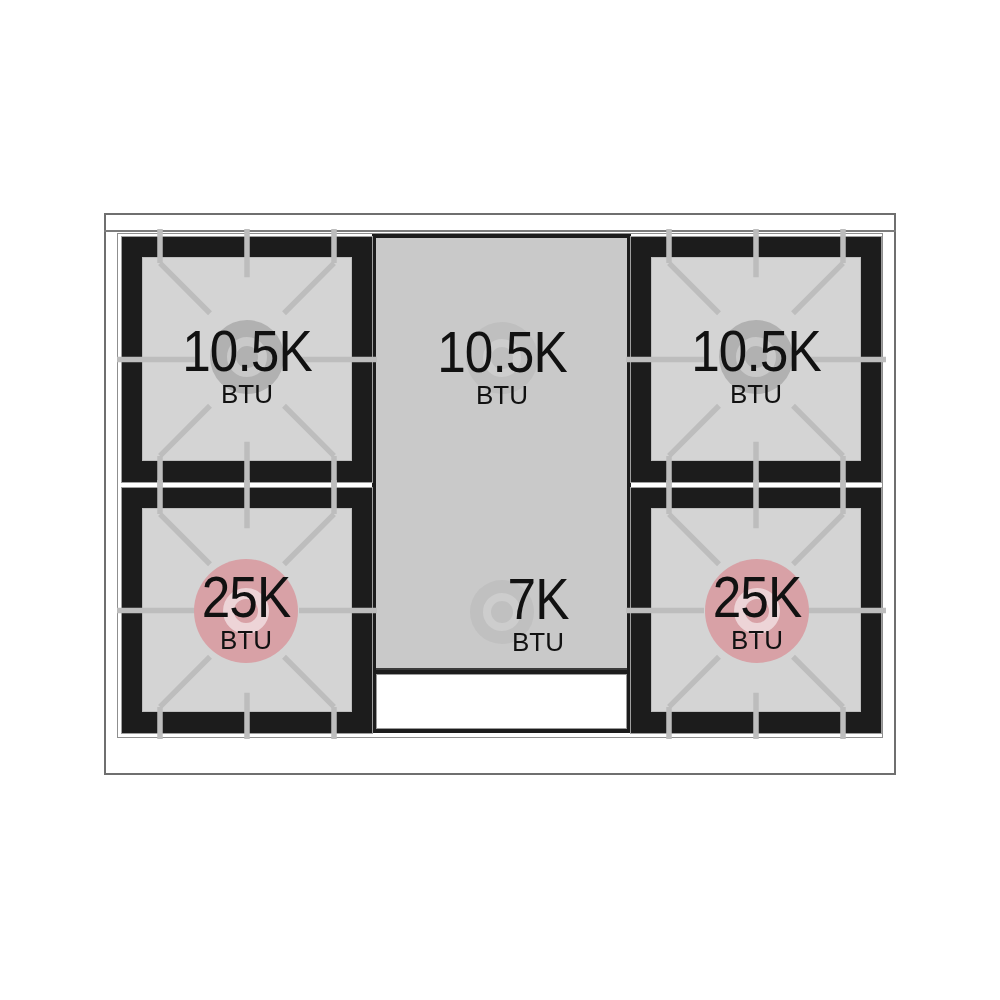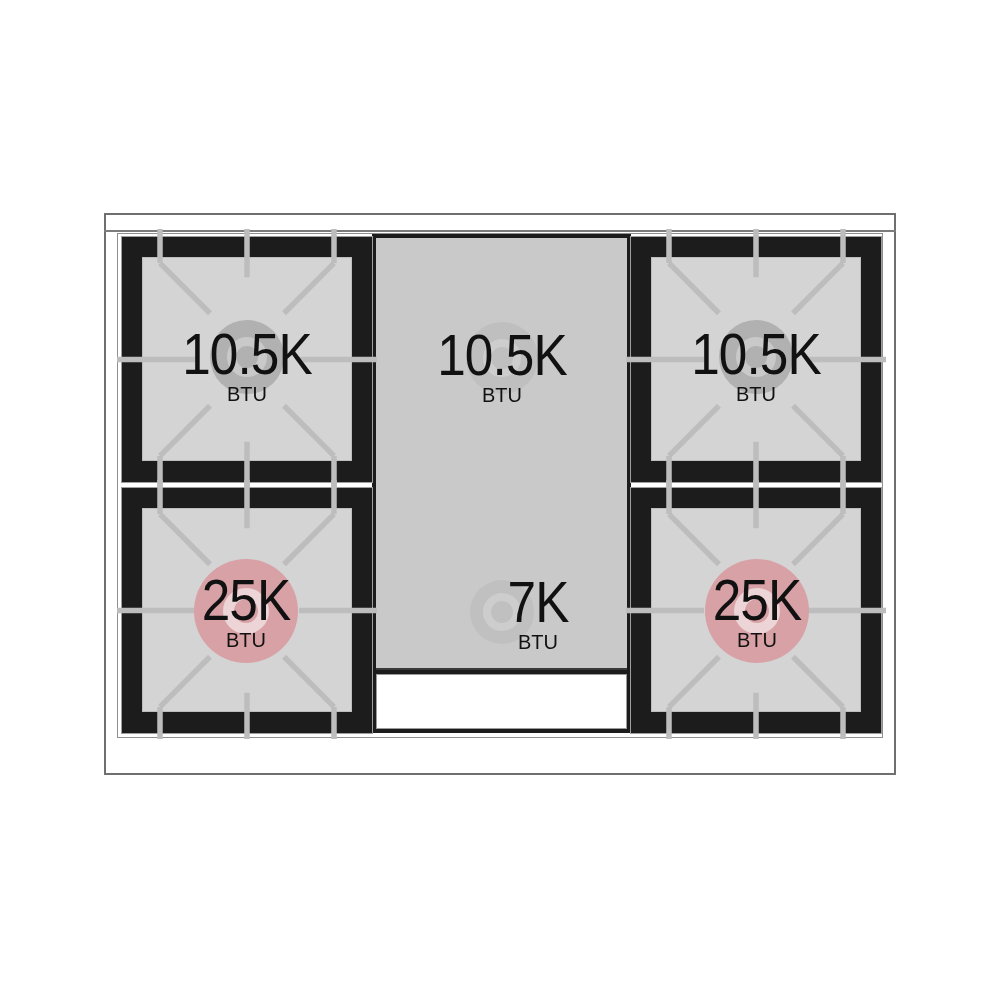--- a/index.html
+++ b/index.html
@@ -51,21 +51,21 @@
   .cap-ring.subtle{border:8px solid #cdcdcd;}
   
   .label{
     position:absolute;transform:translate(-50%,-50%);text-align:center;color:#111;
     white-space:nowrap;
   }
   .label .power{
     font-size:57px;line-height:0.86;letter-spacing:-1px;transform:scaleX(0.9);
     transform-origin:center;
   }
-  .label .unit{font-size:20px;line-height:1;margin-top:5px;}
+  .label .unit{font-size:26px;line-height:1;margin-top:5px;}
   
   .center-col{
     position:absolute;left:372px;top:234px;width:259px;height:499px;background:#1c1c1c;
   }
   .griddle-panel{
     position:absolute;left:4px;top:4px;width:251px;height:432px;
     background:#c9c9c9;border-bottom:2px solid #3a3a3a;box-sizing:border-box;
   }
   .drawer-panel{
     position:absolute;left:4px;top:440px;width:249px;height:53px;

